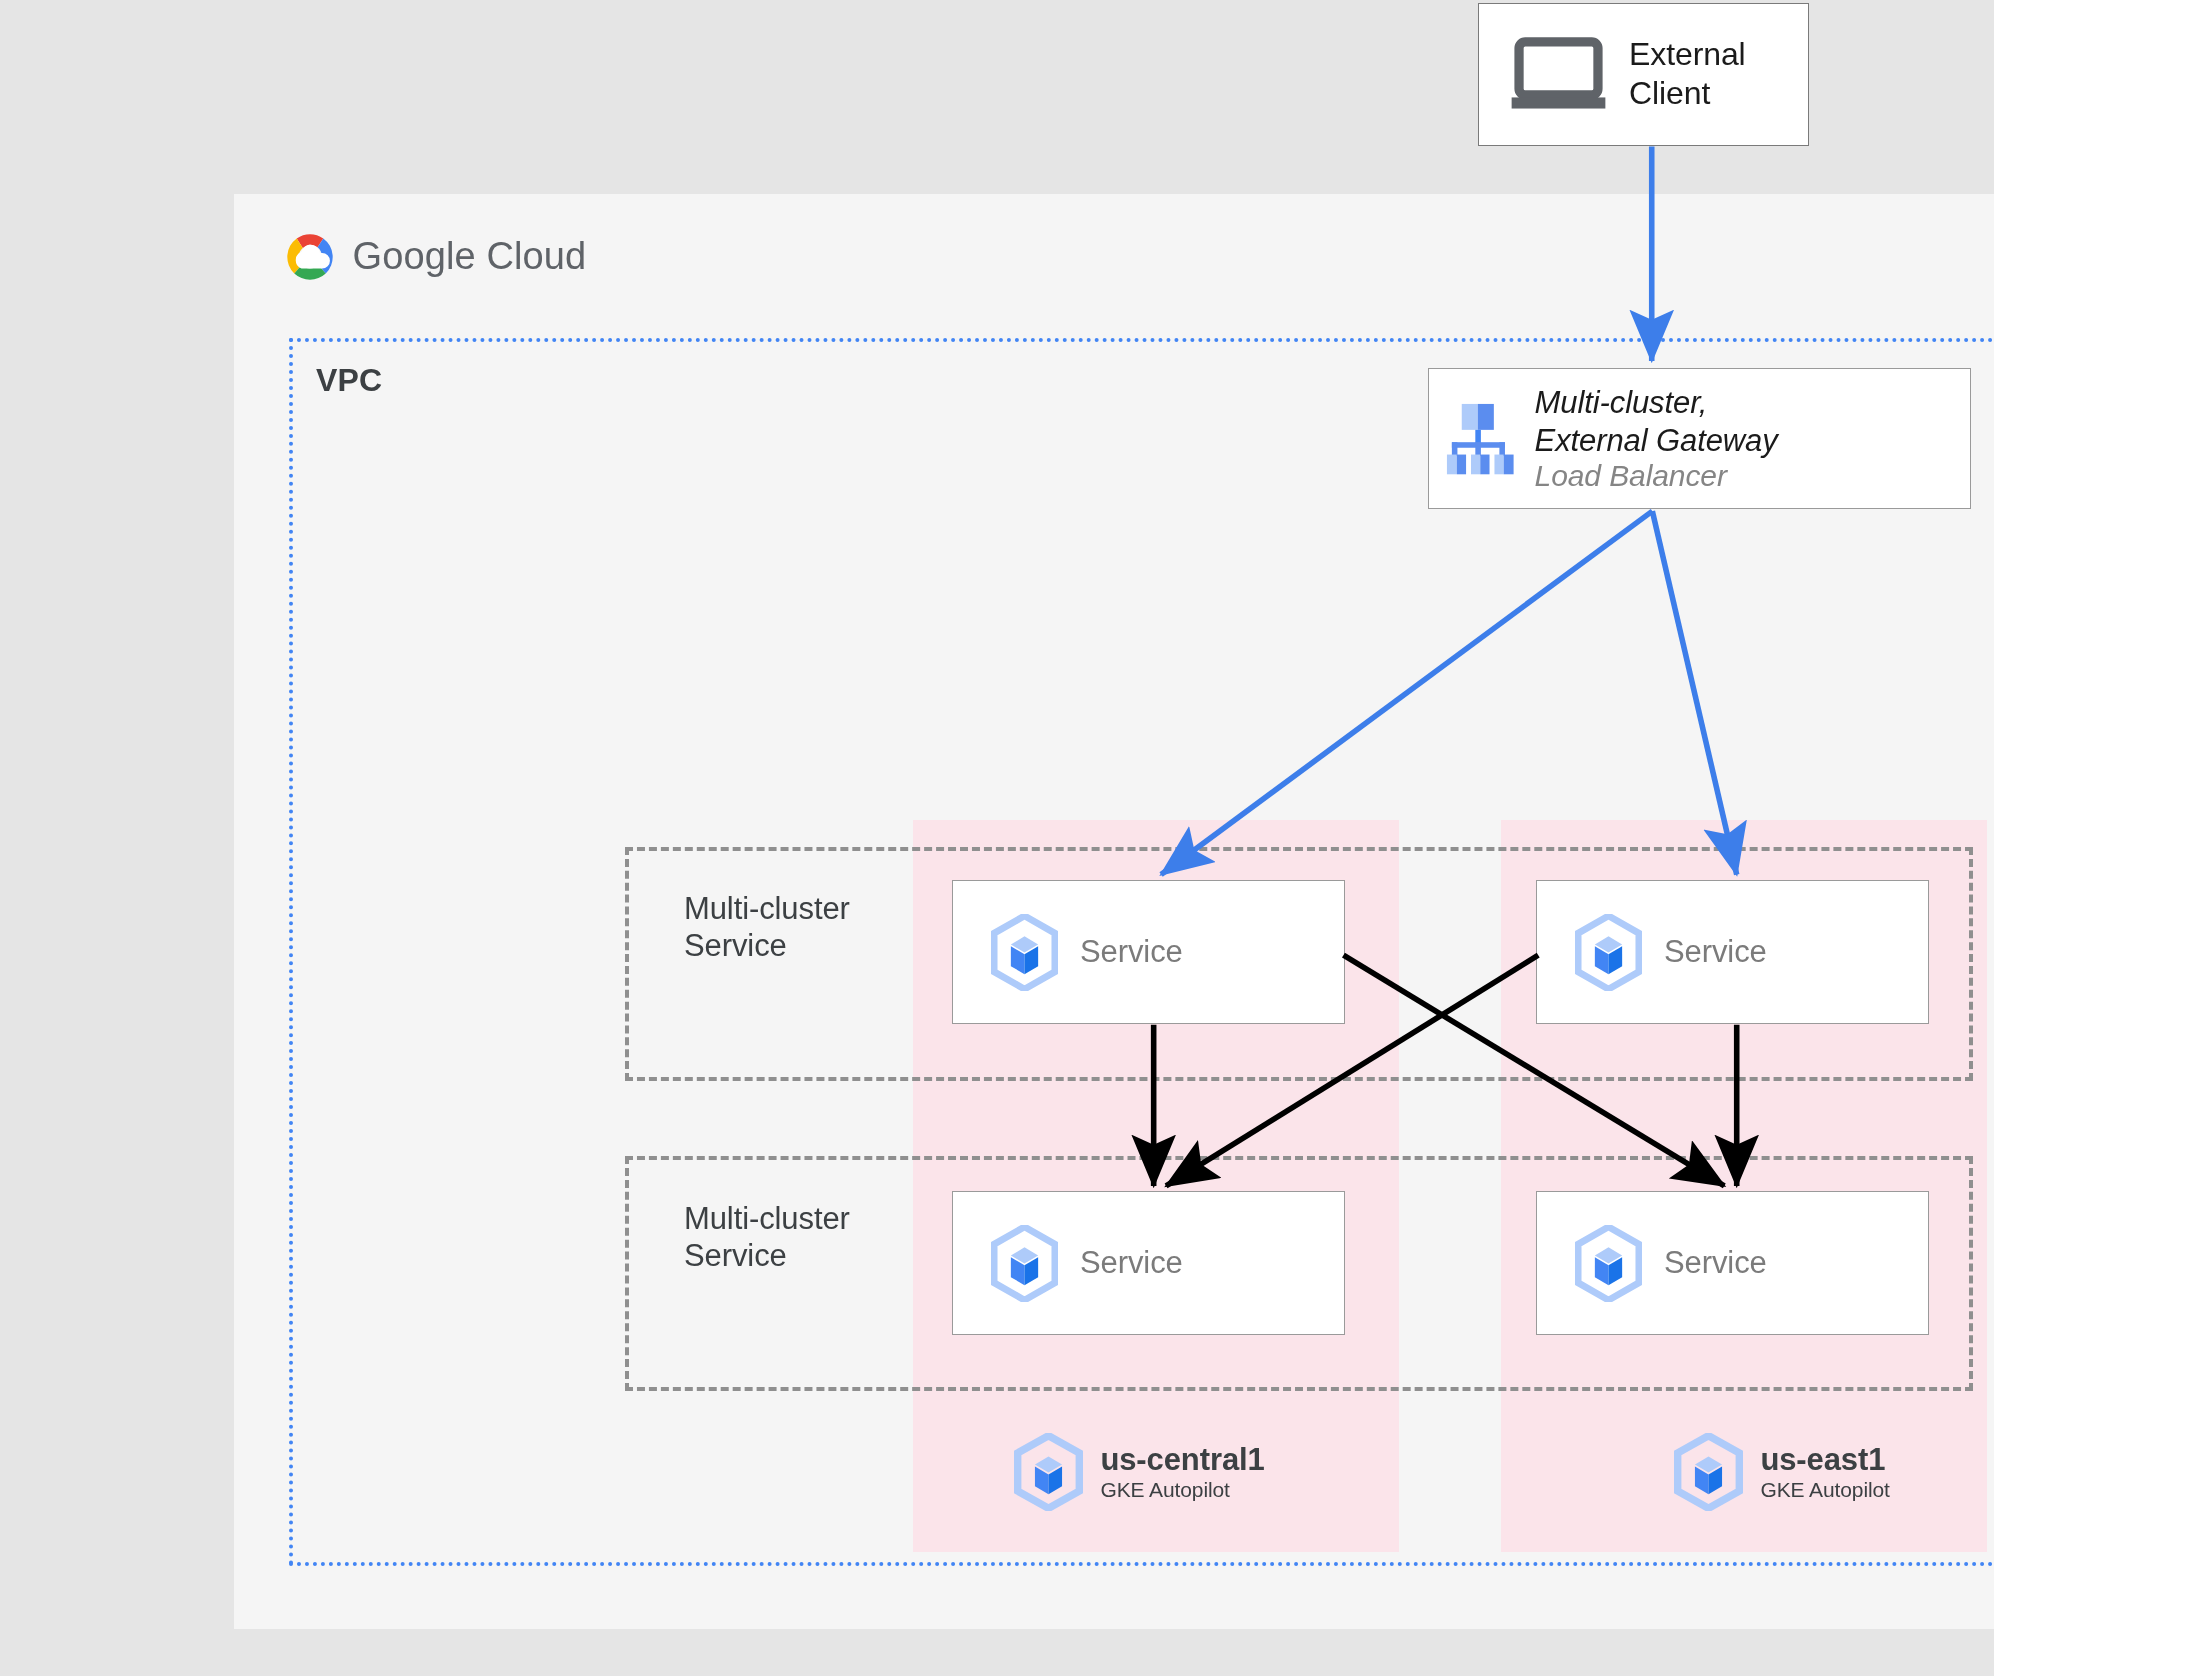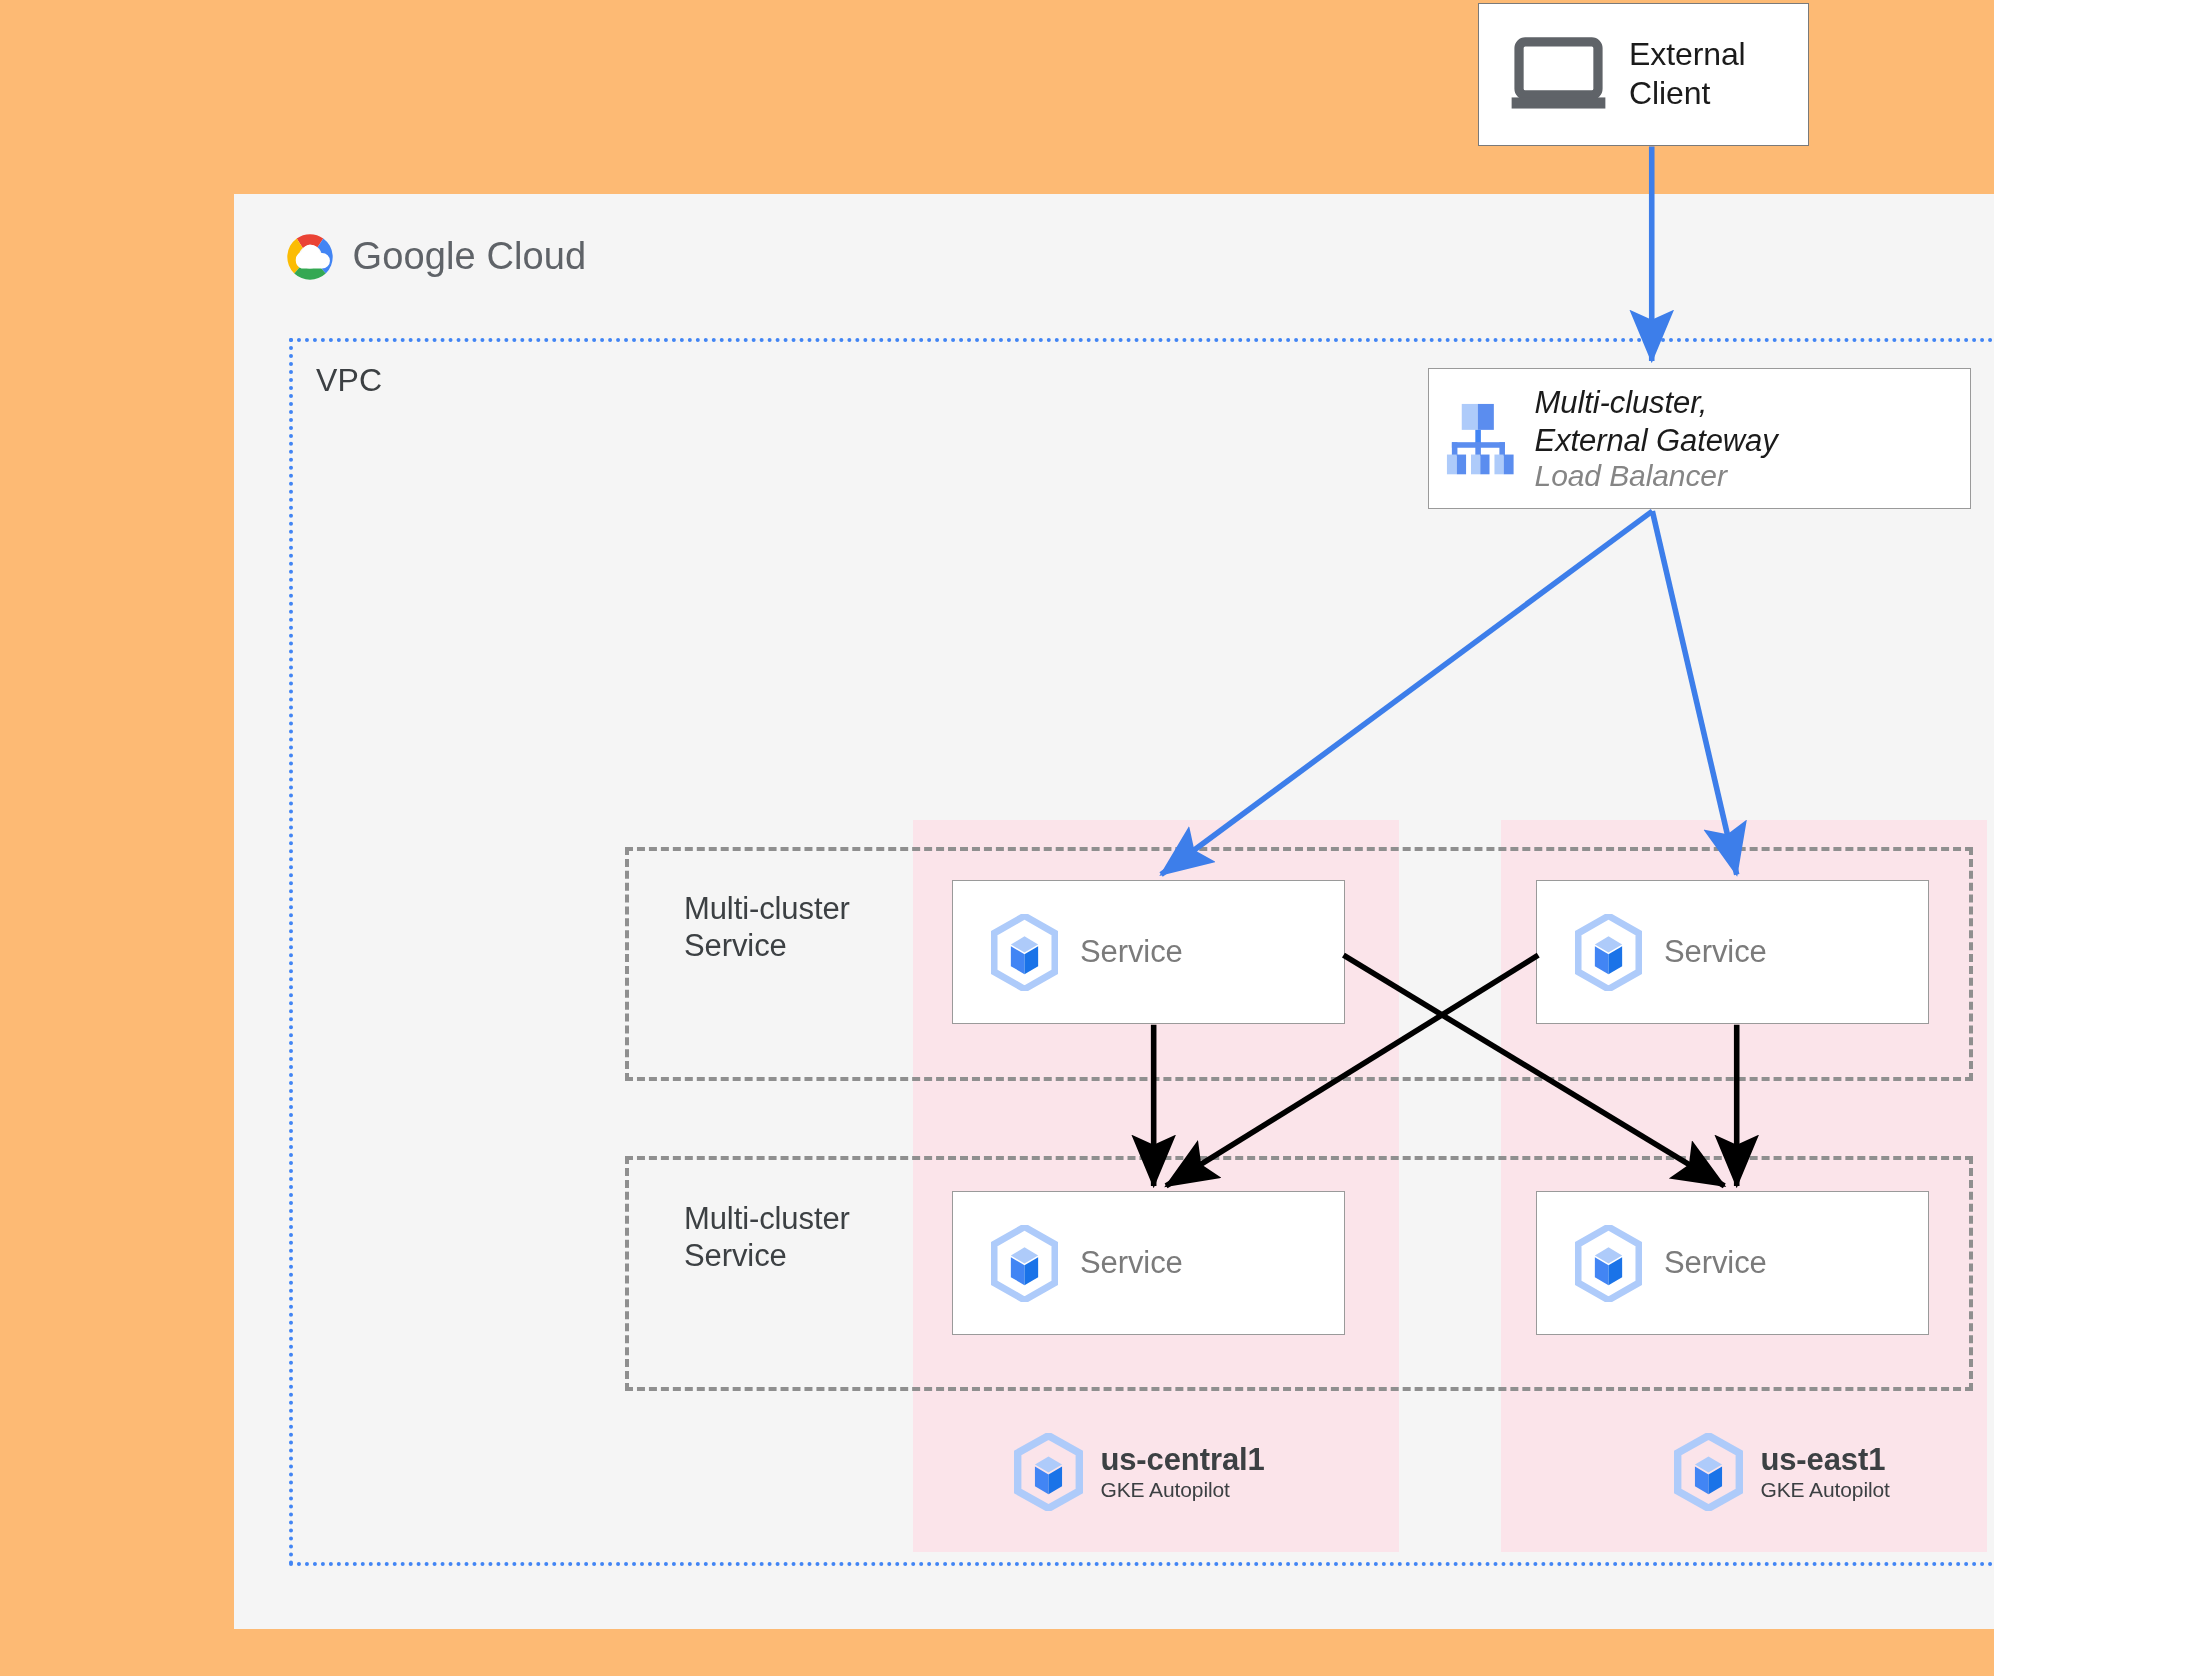--- a/index.html
+++ b/index.html
@@ -9,21 +9,21 @@
     background: #ffffff;
   }
   body {
     font-family: "Liberation Sans", sans-serif;
     -webkit-font-smoothing: antialiased;
   }
   #stage {
     position: relative;
     width: 1994px;
     height: 1676px;
-    background: #fdba74;
+    background: #e5e5e5;
     overflow: hidden;
   }
 
   
   #external-client {
     position: absolute;
     left: 1478px;
     top: 2.5px;
     width: 331px;
     height: 143px;
@@ -81,21 +81,21 @@
     width: 1825px;
     height: 1228px;
     border: 4.3px dotted #4285f4;
     box-sizing: border-box;
   }
   #vpc-label {
     position: absolute;
     left: 316px;
     top: 362px;
     font-size: 32px;
-    font-weight: normal;
+    font-weight: bold;
     color: #3c4043;
     letter-spacing: 0.2px;
   }
 
   
   #gateway-box {
     position: absolute;
     left: 1428px;
     top: 368px;
     width: 543px;

